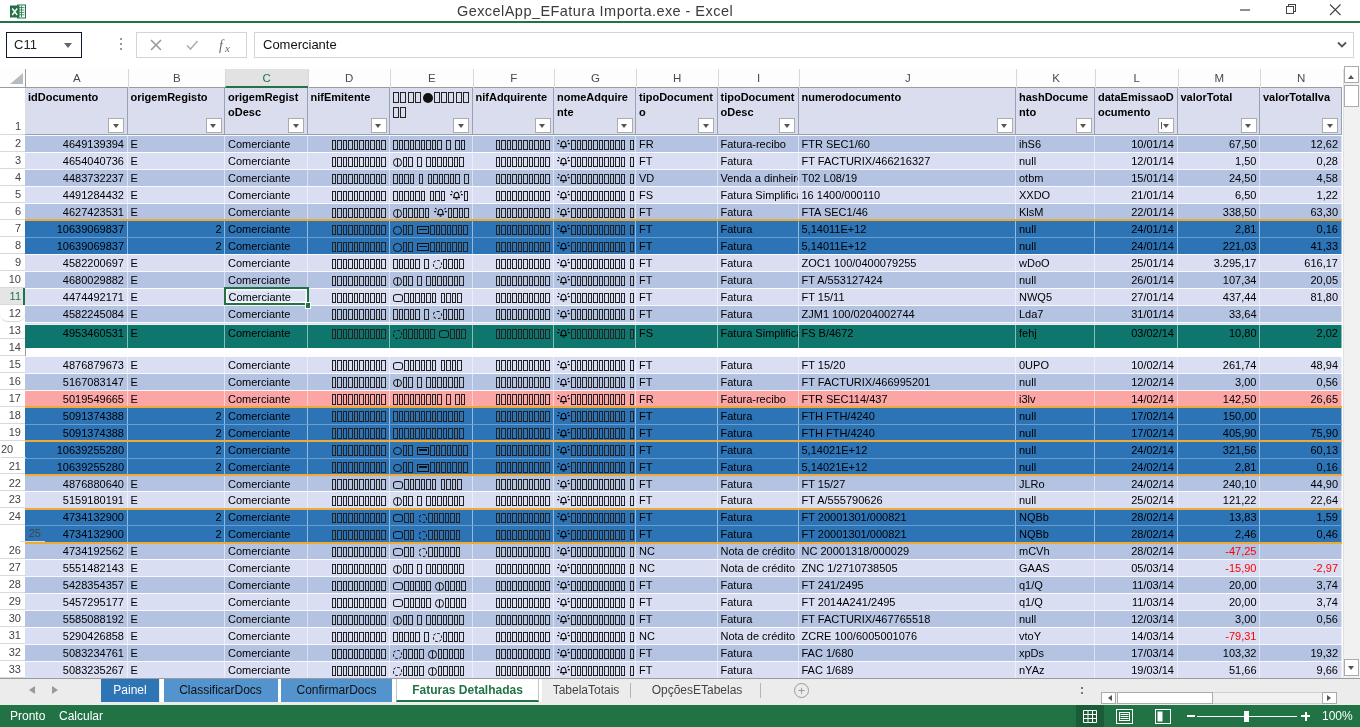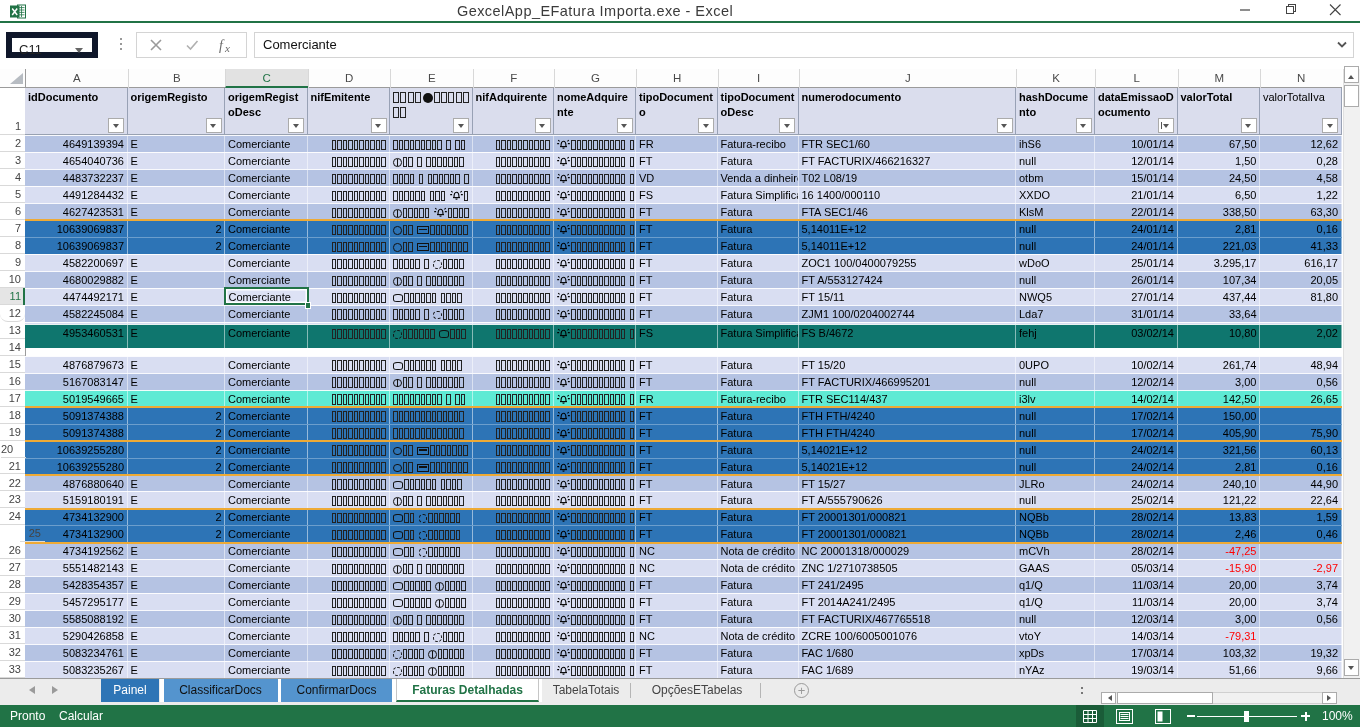--- a/index.html
+++ b/index.html
@@ -40,21 +40,21 @@
 <div class="ab" style="left:0;top:3px;width:1190px;text-align:center;font-size:14.5px;letter-spacing:.45px;color:#3b3b3b">GexcelApp_EFatura Importa.exe - Excel</div>
 <svg class="ab" style="left:1238px;top:0" width="110" height="18" viewBox="0 0 110 18">
       <path d="M2 10h10" stroke="#444" stroke-width="1.2"></path>
       <rect x="50.5" y="4.5" width="7" height="7" fill="none" stroke="#444"></rect>
       <rect x="48.5" y="6.5" width="7" height="7" fill="#fff" stroke="#444"></rect>
       <path d="M92 4.5l10.5 10.5m0-10.5L92 15" stroke="#444" stroke-width="1.1"></path>
     </svg>
 </div>
 <div class="ab" style="left:0;top:21px;width:1360px;height:2px;background:#217346"></div>
 <div class="ab" style="left:0;top:23px;width:1360px;height:39px;background:#fff">
-<div class="ab" style="left:6px;top:9px;width:92px;height:26px;border:6px solid #0f172a;font-size:13px;line-height:24px;color:#222;padding-left:7px">C11<i style="position:absolute;right:9px;top:10px;border:4px solid transparent;border-top:5px solid #666"></i></div>
+<div class="ab" style="left:6px;top:9px;width:76px;height:26px;border:1px solid #0f172a;font-size:13px;line-height:24px;color:#222;padding-left:7px">C11<i style="position:absolute;right:9px;top:10px;border:4px solid transparent;border-top:5px solid #666"></i></div>
 <div class="ab" style="left:120px;top:15px;width:2px;height:2px;background:#999"></div>
 <div class="ab" style="left:120px;top:20px;width:2px;height:2px;background:#999"></div>
 <div class="ab" style="left:120px;top:25px;width:2px;height:2px;background:#999"></div>
 <div class="ab" style="left:136px;top:9px;width:111px;height:26px;border:1px solid #d4d4d4"><svg width="109" height="24" viewBox="0 0 109 24">
         <path d="M14 7l10 10M24 7l-10 10" stroke="#9a9a9a" stroke-width="1.6"></path>
         <path d="M50 12.5l3.5 3.5 7-8" stroke="#b0b0b0" stroke-width="1.6" fill="none"></path>
         <text x="82" y="17" font-family="Liberation Serif" font-style="italic" font-size="14" fill="#6a6a6a">f</text>
         <text x="88" y="19" font-family="Liberation Serif" font-style="italic" font-size="11" fill="#6a6a6a">x</text>
       </svg></div>
 <div class="ab" style="left:254px;top:9px;width:1100px;height:26px;border:1px solid #d4d4d4;font-size:13px;line-height:24px;color:#111;padding-left:8px">Comerciante<svg style="position:absolute;right:6px;top:8px" width="10" height="8" viewBox="0 0 10 8">
@@ -86,21 +86,21 @@
 <div class="ab hc" style="left:282.5px;top:0;width:82.5px;height:100%;overflow:hidden;border-right:1px solid #98a1b5;font-weight:bold;font-size:11px;line-height:15px;padding:2px 0 0 3px;color:#000">nifEmitente<span class="fb"></span></div>
 <div class="ab hc" style="left:365px;top:0;width:82.5px;height:100%;overflow:hidden;border-right:1px solid #98a1b5;font-weight:bold;font-size:11px;line-height:15px;padding:2px 0 0 3px;color:#000"><i class="b"></i><i class="b"></i><i class="b"></i><i class="b"></i><i class="gF"></i><i class="b"></i><i class="b"></i><i class="b"></i><i class="b"></i><i class="b"></i><br><i class="b"></i><i class="b"></i><span class="fb"></span></div>
 <div class="ab hc" style="left:447.5px;top:0;width:81.5px;height:100%;overflow:hidden;border-right:1px solid #98a1b5;font-weight:bold;font-size:11px;line-height:15px;padding:2px 0 0 3px;color:#000">nifAdquirente<span class="fb"></span></div>
 <div class="ab hc" style="left:529px;top:0;width:82px;height:100%;overflow:hidden;border-right:1px solid #98a1b5;font-weight:bold;font-size:11px;line-height:15px;padding:2px 0 0 3px;color:#000">nomeAdquire<br>nte<span class="fb"></span></div>
 <div class="ab hc" style="left:611px;top:0;width:81.5px;height:100%;overflow:hidden;border-right:1px solid #98a1b5;font-weight:bold;font-size:11px;line-height:15px;padding:2px 0 0 3px;color:#000">tipoDocument<br>o<span class="fb"></span></div>
 <div class="ab hc" style="left:692.5px;top:0;width:81.0px;height:100%;overflow:hidden;border-right:1px solid #98a1b5;font-weight:bold;font-size:11px;line-height:15px;padding:2px 0 0 3px;color:#000">tipoDocument<br>oDesc<span class="fb"></span></div>
 <div class="ab hc" style="left:773.5px;top:0;width:217.5px;height:100%;overflow:hidden;border-right:1px solid #98a1b5;font-weight:bold;font-size:11px;line-height:15px;padding:2px 0 0 3px;color:#000">numerodocumento<span class="fb"></span></div>
 <div class="ab hc" style="left:991px;top:0;width:79px;height:100%;overflow:hidden;border-right:1px solid #98a1b5;font-weight:bold;font-size:11px;line-height:15px;padding:2px 0 0 3px;color:#000">hashDocume<br>nto<span class="fb"></span></div>
 <div class="ab hc" style="left:1070px;top:0;width:82.5px;height:100%;overflow:hidden;border-right:1px solid #98a1b5;font-weight:bold;font-size:11px;line-height:15px;padding:2px 0 0 3px;color:#000">dataEmissaoD<br>ocumento<span class="fb fbs"></span></div>
 <div class="ab hc" style="left:1152.5px;top:0;width:82.5px;height:100%;overflow:hidden;border-right:1px solid #98a1b5;font-weight:bold;font-size:11px;line-height:15px;padding:2px 0 0 3px;color:#000">valorTotal<span class="fb"></span></div>
-<div class="ab hc" style="left:1235px;top:0;width:81.5px;height:100%;overflow:hidden;border-right:1px solid #98a1b5;font-weight:normal;font-size:11px;line-height:15px;padding:2px 0 0 3px;color:#000">valorTotalIva<span class="fb"></span></div>
+<div class="ab hc" style="left:1235px;top:0;width:81.5px;height:100%;overflow:hidden;border-right:1px solid #98a1b5;font-weight:bold;font-size:11px;line-height:15px;padding:2px 0 0 3px;color:#000">valorTotalIva<span class="fb"></span></div>
 </div>
 <style>.hc i.b{width:6px;height:11.5px;margin-right:1.4px}.fb{position:absolute;right:2.5px;bottom:1.5px;width:16px;height:15px;background:#fff;border:1px solid #ababab}.fb:after{content:"";position:absolute;left:3.6px;top:5px;border:3.8px solid transparent;border-top:4.6px solid #555}.fbs:before{content:"";position:absolute;left:2px;top:3px;width:1px;height:7px;background:#555}.gF{display:inline-block;width:10px;height:10px;border-radius:50%;background:#111;margin-right:1px;vertical-align:-2px}</style>
 <div class="r" style="top:135.40px;height:16.95px;background:#b5c3e3;border-top:1px solid rgba(255,255,255,.9)">
 <span class="c cA ra">4649139394</span>
 <span class="c cB">E</span>
 <span class="c cC">Comerciante</span>
 <span class="c cD ra"><i class="b"></i><i class="b"></i><i class="b"></i><i class="b"></i><i class="b"></i><i class="b"></i><i class="b"></i><i class="b"></i><i class="b"></i><i class="b"></i></span>
 <span class="c cE"><i class="b"></i><i class="b"></i><i class="b"></i><i class="b"></i><i class="b"></i><i class="b"></i><i class="b"></i><i class="b"></i><i class="b"></i><i class="sp"></i><i class="b"></i><i class="sp"></i><i class="b"></i><i class="b"></i></span>
 <span class="c cF ra"><i class="b"></i><i class="b"></i><i class="b"></i><i class="b"></i><i class="b"></i><i class="b"></i><i class="b"></i><i class="b"></i><i class="b"></i><i class="b"></i></span>
 <span class="c cG"><svg class="bell" width="13" height="12" viewBox="0 0 13 12">
@@ -448,21 +448,21 @@
         </g>
       </svg><i class="b"></i><i class="b"></i><i class="b"></i><i class="b"></i><i class="b"></i><i class="b"></i><i class="b"></i><i class="b"></i><i class="b"></i><i class="b"></i><i class="sp"></i><i class="b"></i><i class="b"></i></span>
 <span class="c cH">FT</span>
 <span class="c cI">Fatura</span>
 <span class="c cJ">FT FACTURIX/466995201</span>
 <span class="c cK">null</span>
 <span class="c cL ra">12/02/14</span>
 <span class="c cM ra">3,00</span>
 <span class="c cN ra">0,56</span>
 </div>
-<div class="r" style="top:389.73px;height:21px;background:#5eead4;border-top:1px solid rgba(255,255,255,.9)">
+<div class="r" style="top:389.73px;height:21px;background:#fca5a5;border-top:1px solid rgba(255,255,255,.9)">
 <span class="c cA ra">5019549665</span>
 <span class="c cB">E</span>
 <span class="c cC">Comerciante</span>
 <span class="c cD ra"><i class="b"></i><i class="b"></i><i class="b"></i><i class="b"></i><i class="b"></i><i class="b"></i><i class="b"></i><i class="b"></i><i class="b"></i><i class="b"></i></span>
 <span class="c cE"><i class="b"></i><i class="b"></i><i class="b"></i><i class="b"></i><i class="b"></i><i class="b"></i><i class="b"></i><i class="b"></i><i class="b"></i><i class="sp"></i><i class="b"></i><i class="sp"></i><i class="b"></i><i class="b"></i></span>
 <span class="c cF ra"><i class="b"></i><i class="b"></i><i class="b"></i><i class="b"></i><i class="b"></i><i class="b"></i><i class="b"></i><i class="b"></i><i class="b"></i><i class="b"></i></span>
 <span class="c cG"><svg class="bell" width="13" height="12" viewBox="0 0 13 12">
         <g stroke="#000" fill="none" stroke-width="1.1">
           <path d="M4 8.2c0-3.4.8-5 2.5-5s2.5 1.6 2.5 5"></path>
           <path d="M3 8.6h7"></path>

